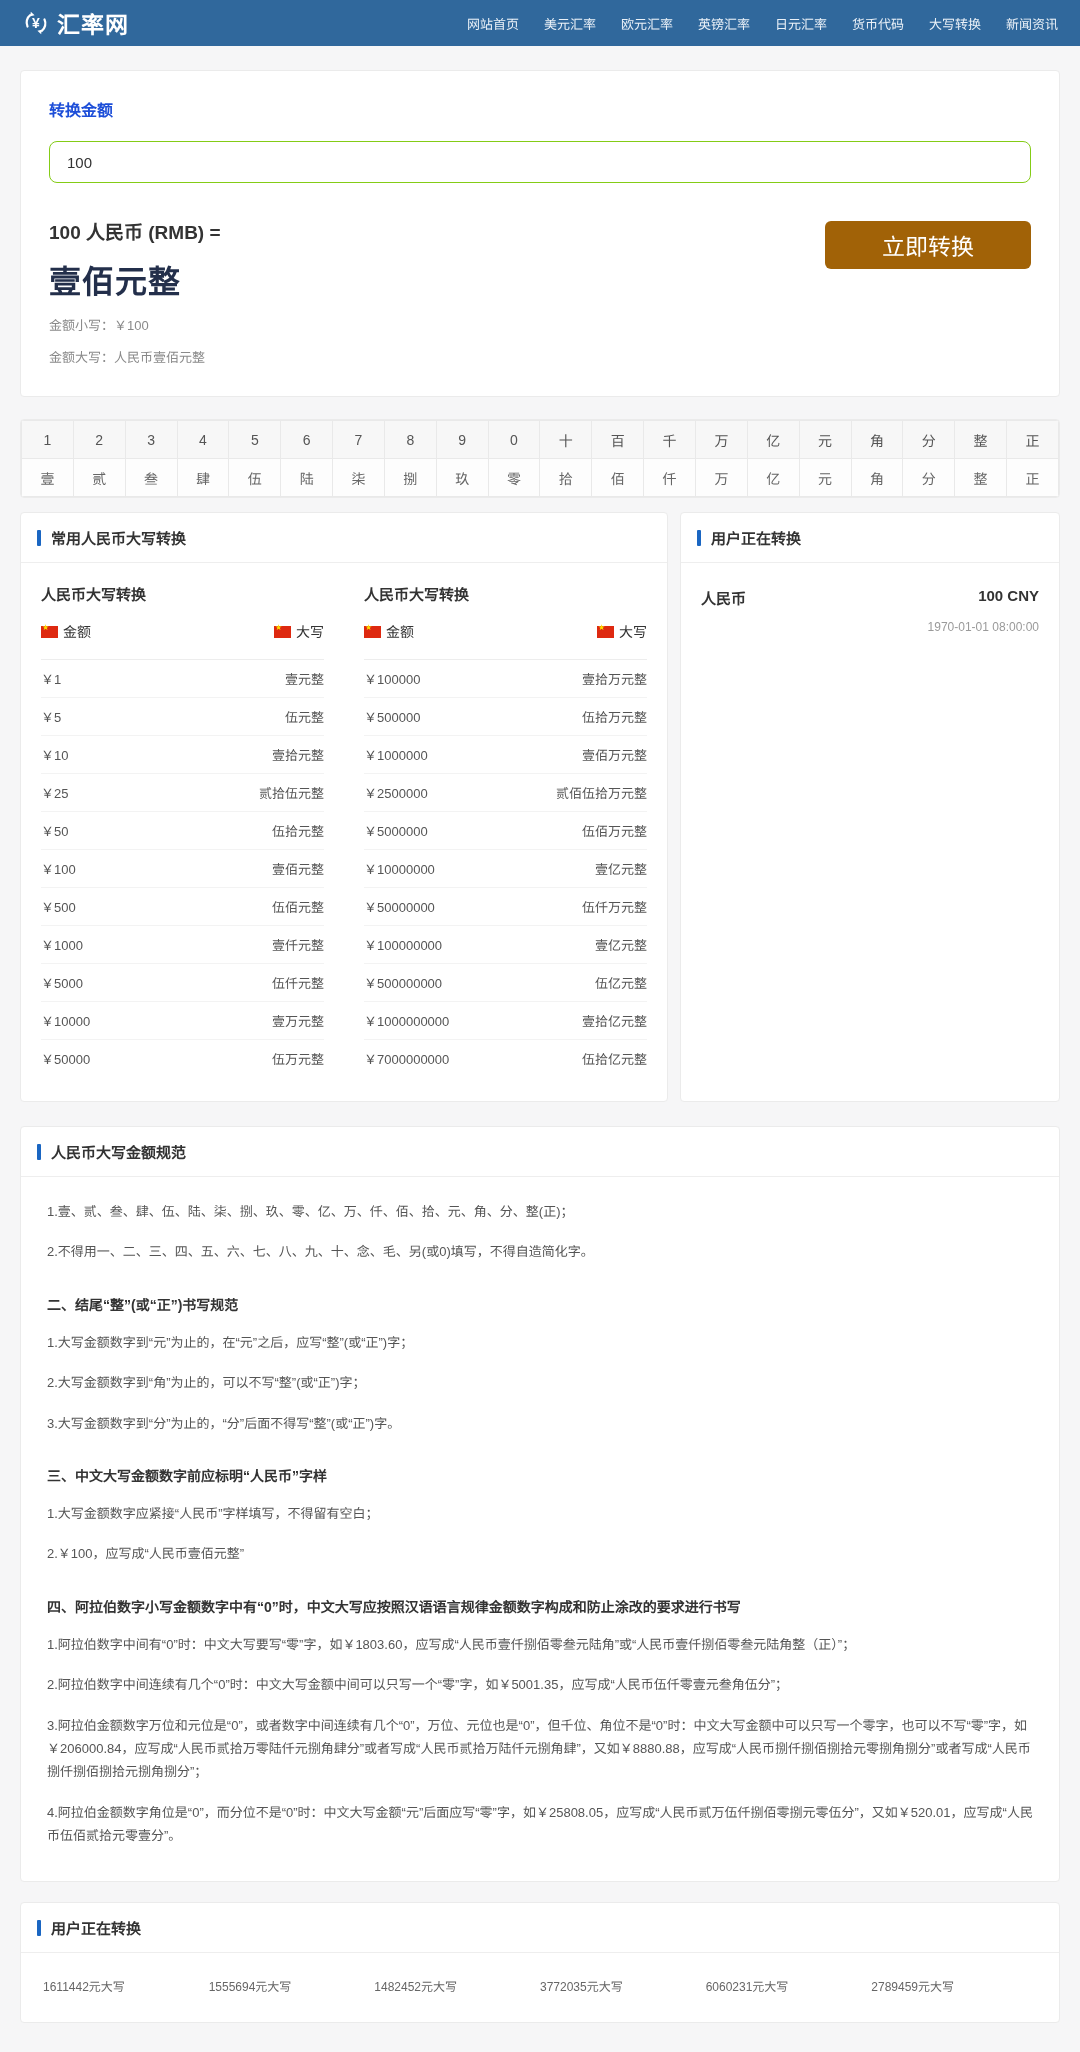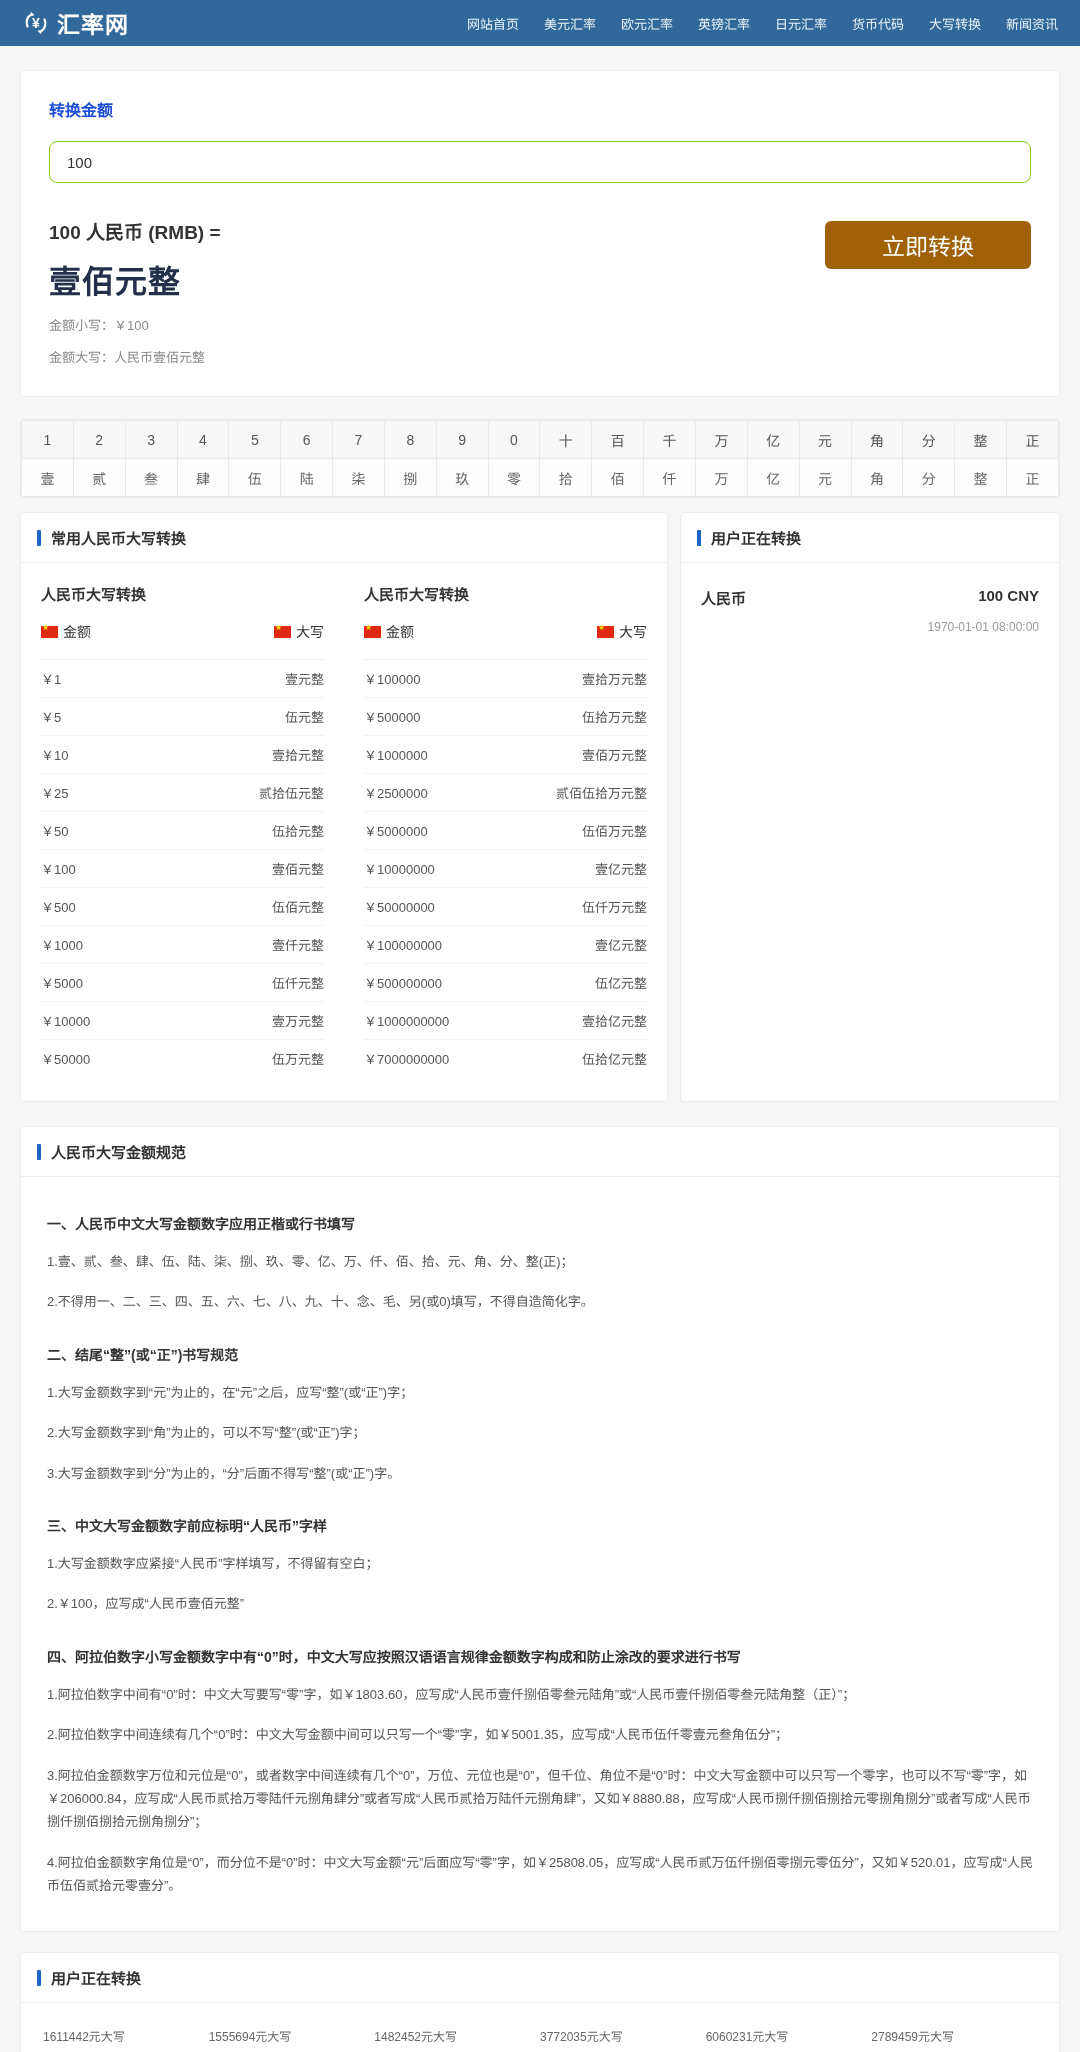--- a/index.html
+++ b/index.html
@@ -304,21 +304,20 @@
       </div>
     </div>
   </div>
 
   <div class="card rules-card">
     <div class="section-head">
       <span class="marker"></span>
       <span>人民币大写金额规范</span>
     </div>
     <div class="rules-body">
-        <div class="rule-heading">一、人民币中文大写金额数字应用正楷或行书填写</div>
         <div class="rule-item">1.壹、贰、叁、肆、伍、陆、柒、捌、玖、零、亿、万、仟、佰、拾、元、角、分、整(正)；</div>
         <div class="rule-item">2.不得用一、二、三、四、五、六、七、八、九、十、念、毛、另(或0)填写，不得自造简化字。</div>
         <div class="rule-heading">二、结尾“整”(或“正”)书写规范</div>
         <div class="rule-item">1.大写金额数字到“元”为止的，在“元”之后，应写“整”(或“正”)字；</div>
         <div class="rule-item">2.大写金额数字到“角”为止的，可以不写“整”(或“正”)字；</div>
         <div class="rule-item">3.大写金额数字到“分”为止的，“分”后面不得写“整”(或“正”)字。</div>
         <div class="rule-heading">三、中文大写金额数字前应标明“人民币”字样</div>
         <div class="rule-item">1.大写金额数字应紧接“人民币”字样填写，不得留有空白；</div>
         <div class="rule-item">2.￥100，应写成“人民币壹佰元整”</div>
         <div class="rule-heading">四、阿拉伯数字小写金额数字中有“0”时，中文大写应按照汉语语言规律金额数字构成和防止涂改的要求进行书写</div>

